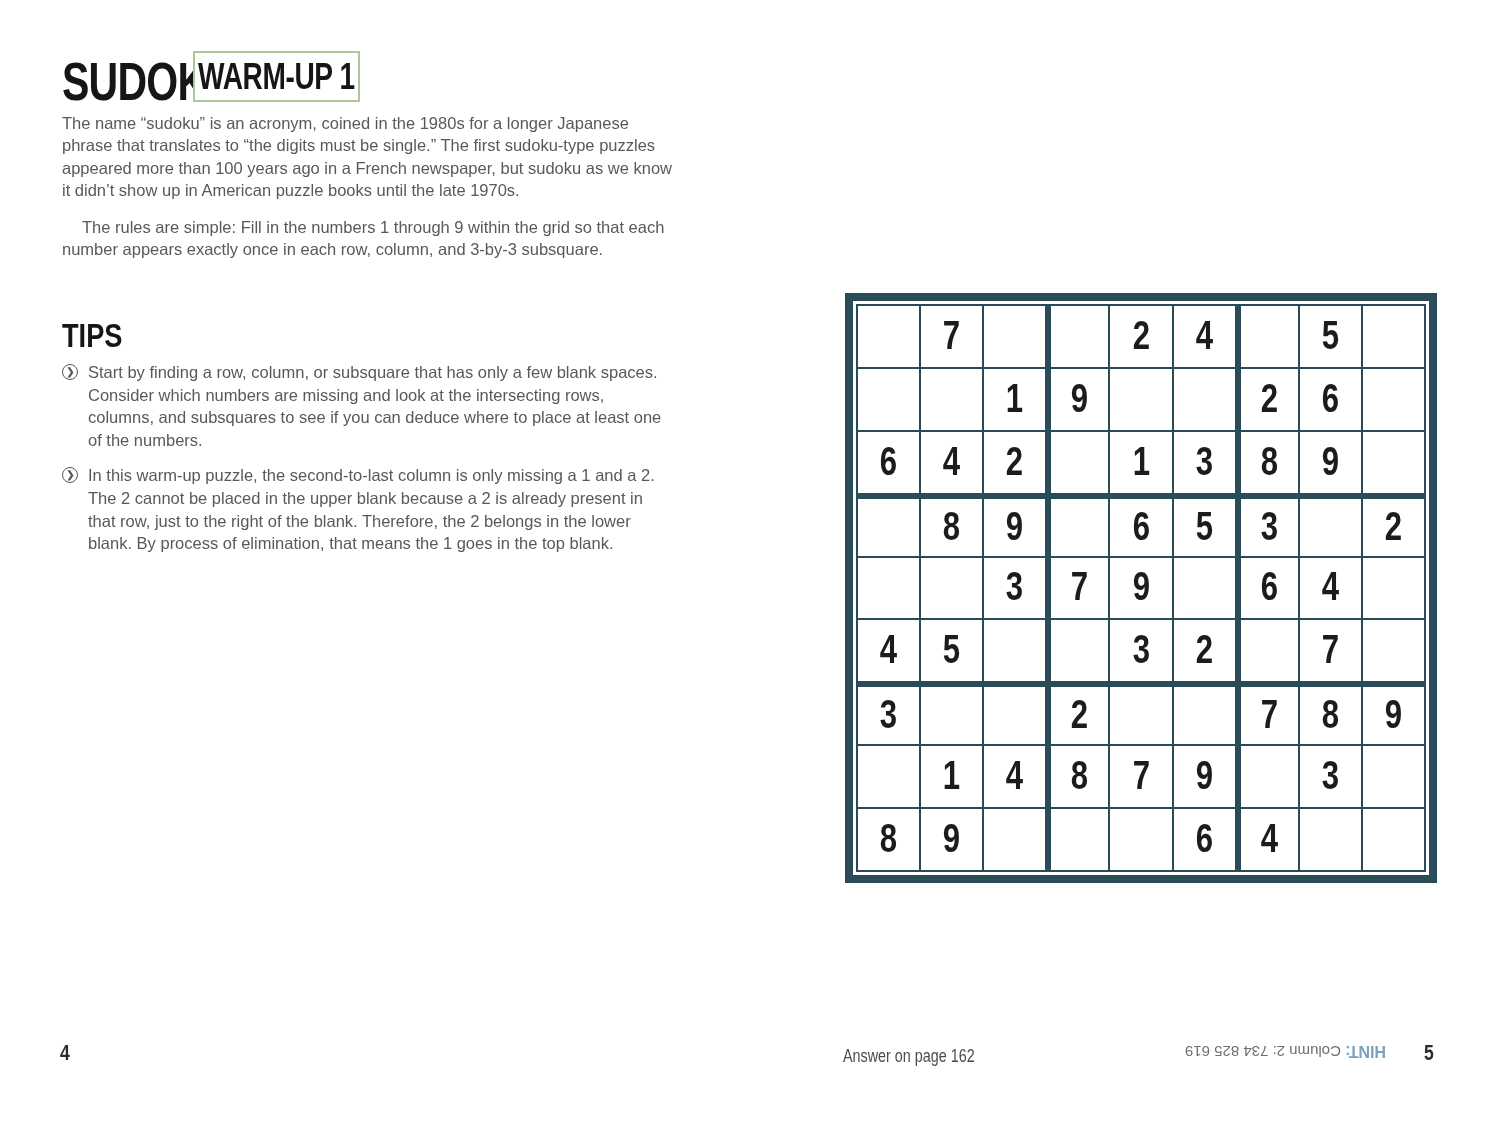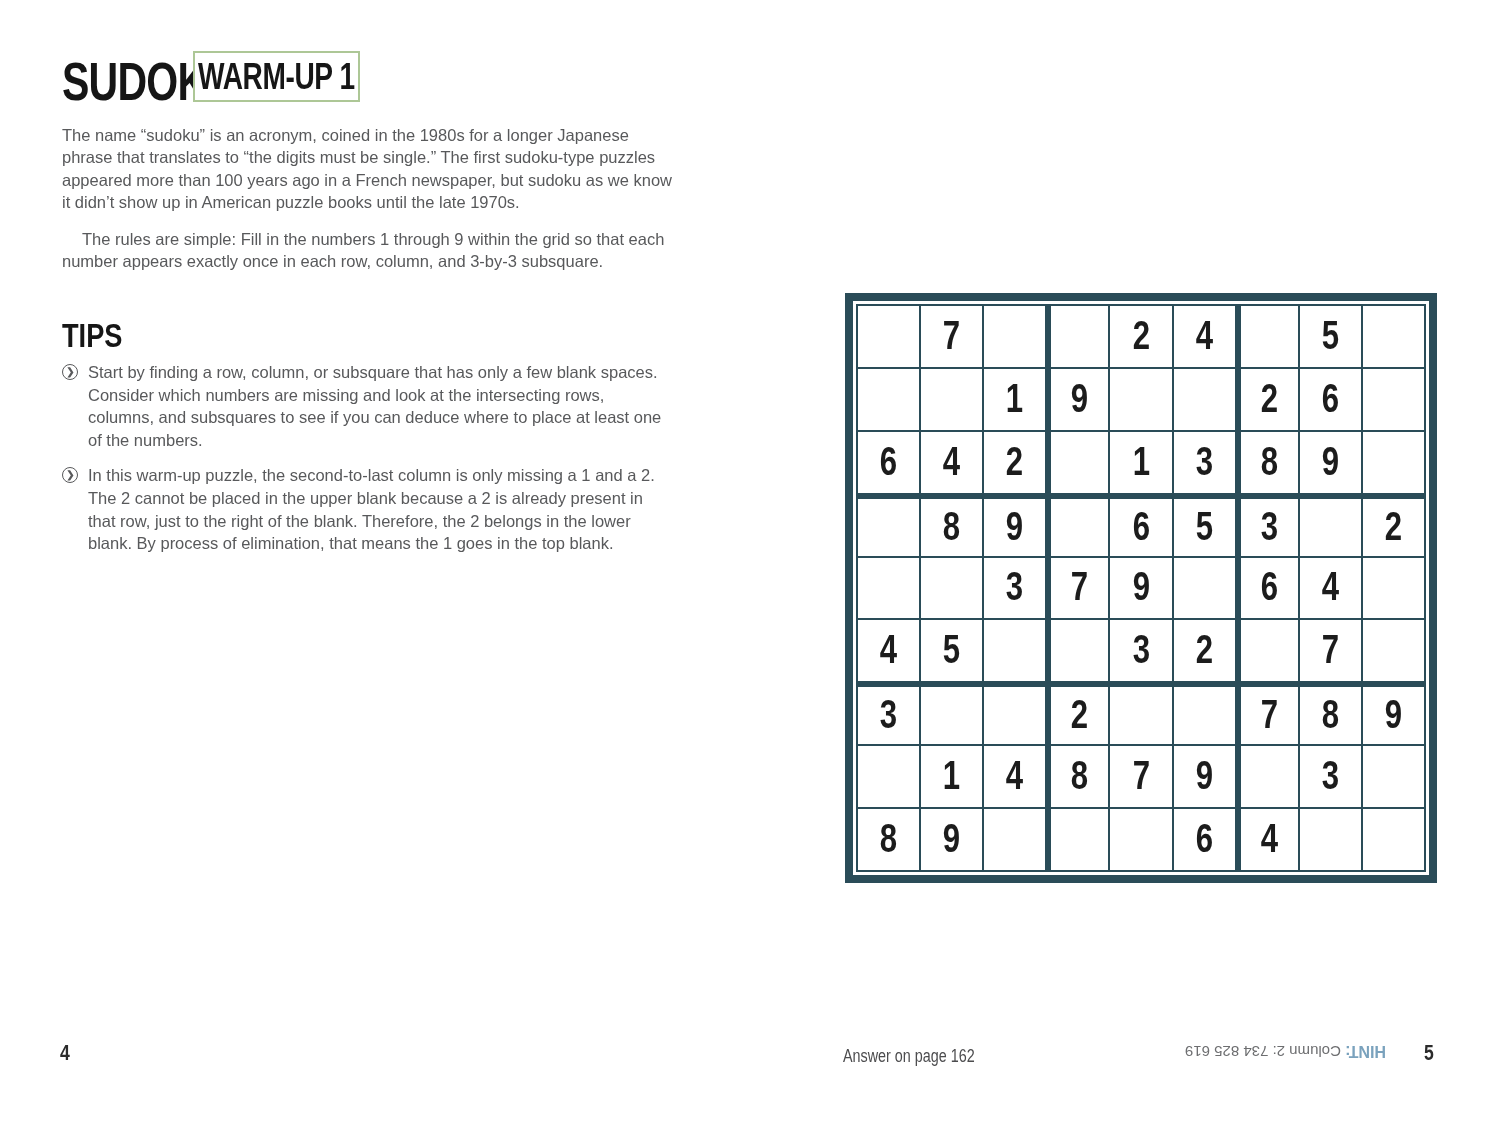--- a/index.html
+++ b/index.html
@@ -32,21 +32,21 @@
     border:2px solid var(--badge-green);
     display:flex; align-items:center; justify-content:center;
     background:#fff;
   }
   .badge span{
     font-size:36px; font-weight:700; color:var(--ink);
     transform:scaleX(0.78); white-space:nowrap; letter-spacing:-0.5px;
   }
   
   .intro{
-    position:absolute; left:62px; top:124px; width:612px;
+    position:absolute; left:62px; top:112px; width:612px;
     color:var(--body-gray);
     font-size:16.5px; line-height:22.4px;
   }
   .intro p + p{ text-indent:20px;margin-top:14px; }
   
   .tips-heading{
     position:absolute; left:62px; top:316px;
     font-size:34px; font-weight:700; color:var(--ink);
     transform:scaleX(0.8); transform-origin:left center;
     white-space:nowrap;

